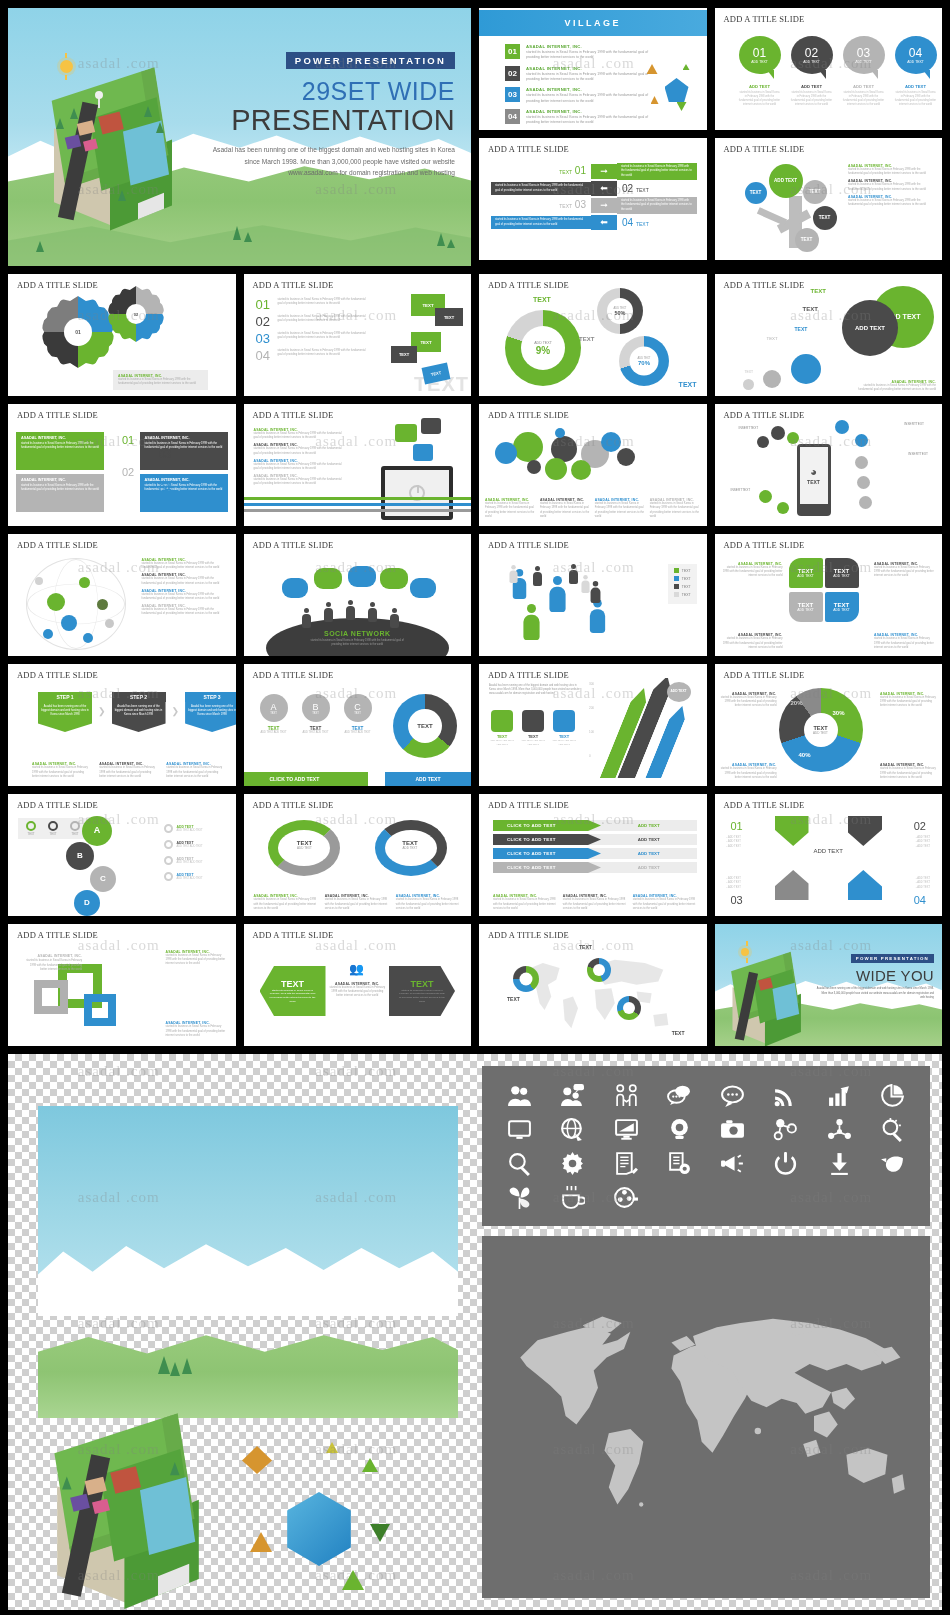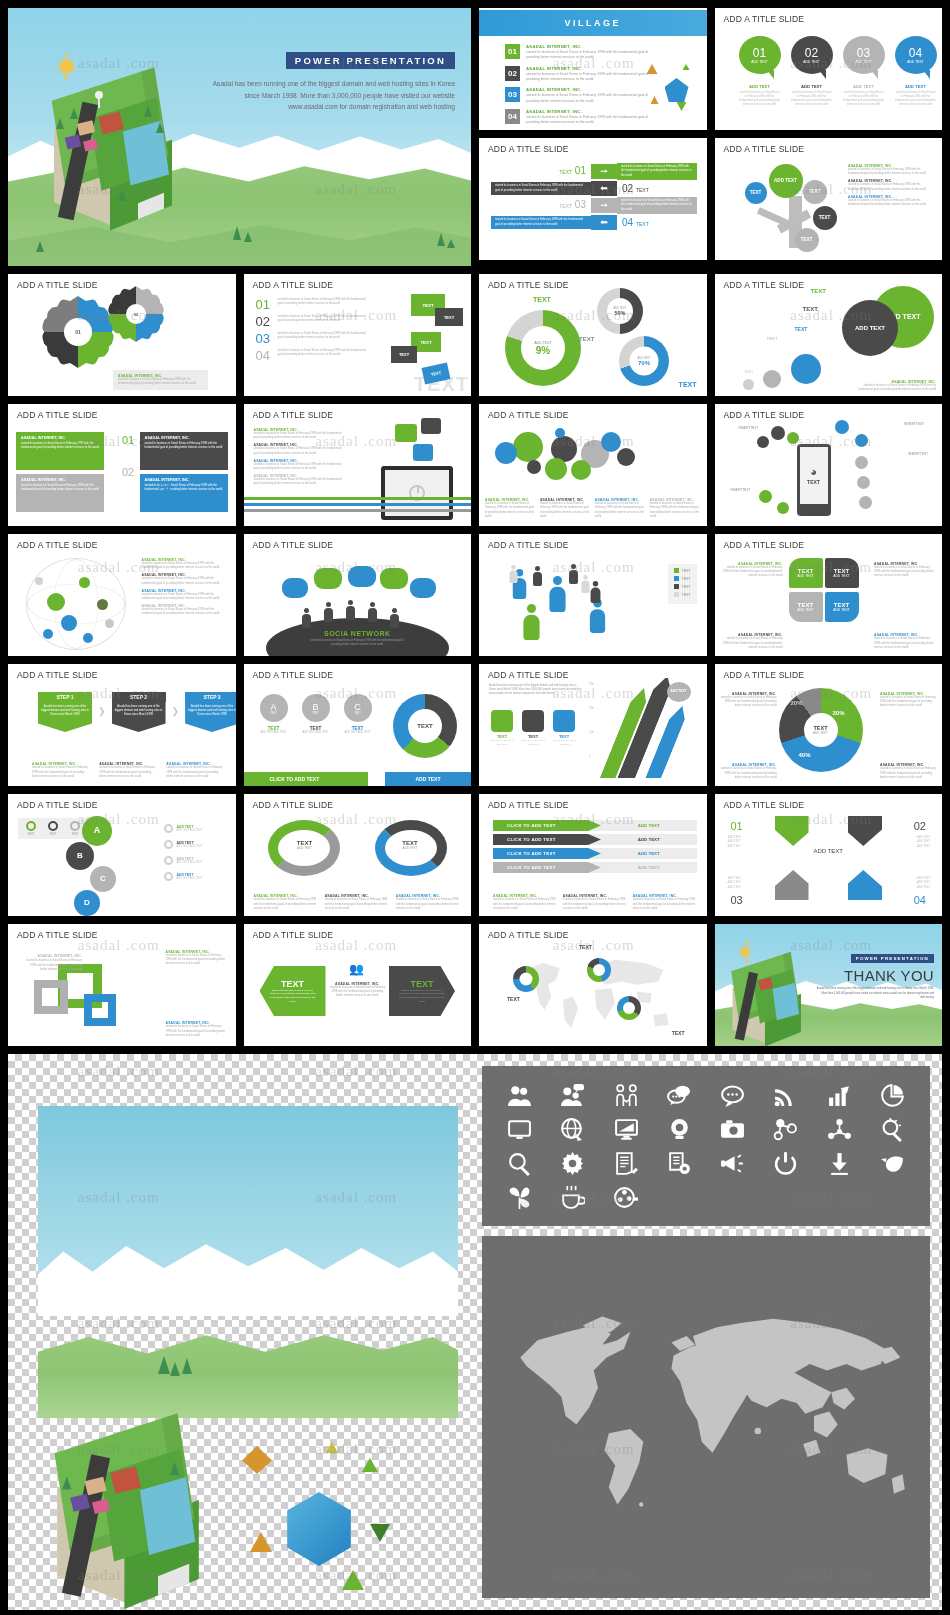--- a/index.html
+++ b/index.html
@@ -30,21 +30,21 @@
   .slide {
     background:#fff; position:relative; overflow:hidden;
     flex: 1 1 0;
   }
   .slide.hero { height:258px; }
   .slide.sm { height:122px; }
   .slide.wide2 { flex: 2.02 1 0; }
   .stitle {
     position:absolute; top:6px; left:9px;
     font-size:8.5px; color:#3a3a3a; letter-spacing:.2px;
-    font-family:Liberation Sans, sans-serif;
+    font-family:Liberation Serif, serif;
   }
 
   
   .hero-bg { position:absolute; inset:0; background: linear-gradient(#8fd3e8 0%, #a8dcec 45%, #bfe6f2 62%); }
   .hero-clouds { position:absolute; left:0; right:0; top:44%; height:34%; background:#fff;
     clip-path: polygon(0% 40%, 7% 22%, 14% 38%, 22% 18%, 31% 34%, 40% 14%, 50% 30%, 58% 16%, 67% 33%, 76% 17%, 85% 32%, 93% 20%, 100% 36%, 100% 100%, 0% 100%); }
   .hero-ground { position:absolute; left:0; right:0; bottom:0; height:42%;
     background: linear-gradient(#95c97a, #8cc472 40%, #a6d08a 100%);
     clip-path: polygon(0% 22%, 12% 12%, 26% 24%, 38% 9%, 52% 22%, 64% 8%, 78% 20%, 90% 10%, 100% 21%, 100% 100%, 0% 100%); }
   .hero-ground2 { position:absolute; left:0; right:0; bottom:0; height:22%;
@@ -295,20 +295,22 @@
         <div class="windmill" style="left:50px;top:16px"></div>
       </div>
       <div class="tree" style="left:225px;bottom:26px;border-bottom-width:14px"></div>
       <div class="tree" style="left:236px;bottom:24px;border-bottom-width:10px"></div>
       <div class="tree" style="right:26px;bottom:20px;border-bottom-width:13px"></div>
       <div class="tree" style="right:16px;bottom:18px;border-bottom-width:9px"></div>
       <div class="tree" style="left:28px;bottom:14px;border-bottom-width:11px"></div>
 
       <div class="hero-textblock">
         <div class="badge">POWER PRESENTATION</div>
+        <div class="h-l1">29SET WIDE</div>
+        <div class="h-l2">PRESENTATION</div>
         <div class="h-desc">Asadal has been running one of the biggest domain and web hosting sites in Korea since March 1998. More than 3,000,000 people have visited our website  www.asadal.com for domain registration and web hosting</div>
       </div>
     </div>
 
     <div style="flex:2.02 1 0; display:flex; flex-direction:column; gap:8px;">
       <div class="row" style="margin:0">
 
         <div class="slide sm">
           <div class="cont-band">
             <span>VILLAGE</span>
@@ -1226,21 +1228,21 @@
         <div class="cube-left"></div>
         <div class="cube-right"></div>
         <div class="cube-top"></div>
         <div class="cube-top2"></div>
         <div class="lake"></div>
         <div class="road"></div>
         <div class="bldg-a"></div>
       </div>
       <div style="position:absolute;right:8px;top:22px;width:118px;text-align:right">
         <div class="badge" style="font-size:4.4px;letter-spacing:1.2px;padding:2px 5px">POWER PRESENTATION</div>
-        <div style="font-size:15px;color:#3c3c3c;margin-top:3px;letter-spacing:.3px">THANK YOU</div>
+        <div style="font-size:15px;color:#3c3c3c;margin-top:3px;letter-spacing:.3px">WIDE YOU</div>
         <div style="font-size:2.6px;color:#6f6f6f;line-height:1.75;margin-top:3px">Asadal has been running one of the biggest domain and web hosting sites in Korea since March 1998. More than 3,000,000 people have visited our website  www.asadal.com for domain registration and web hosting</div>
       </div>
     </div>
   </div>
 </div>
 
 <div class="assets">
   <div class="asset-left">
     <div class="sky-art">
       <div class="sky-cloud"></div>

